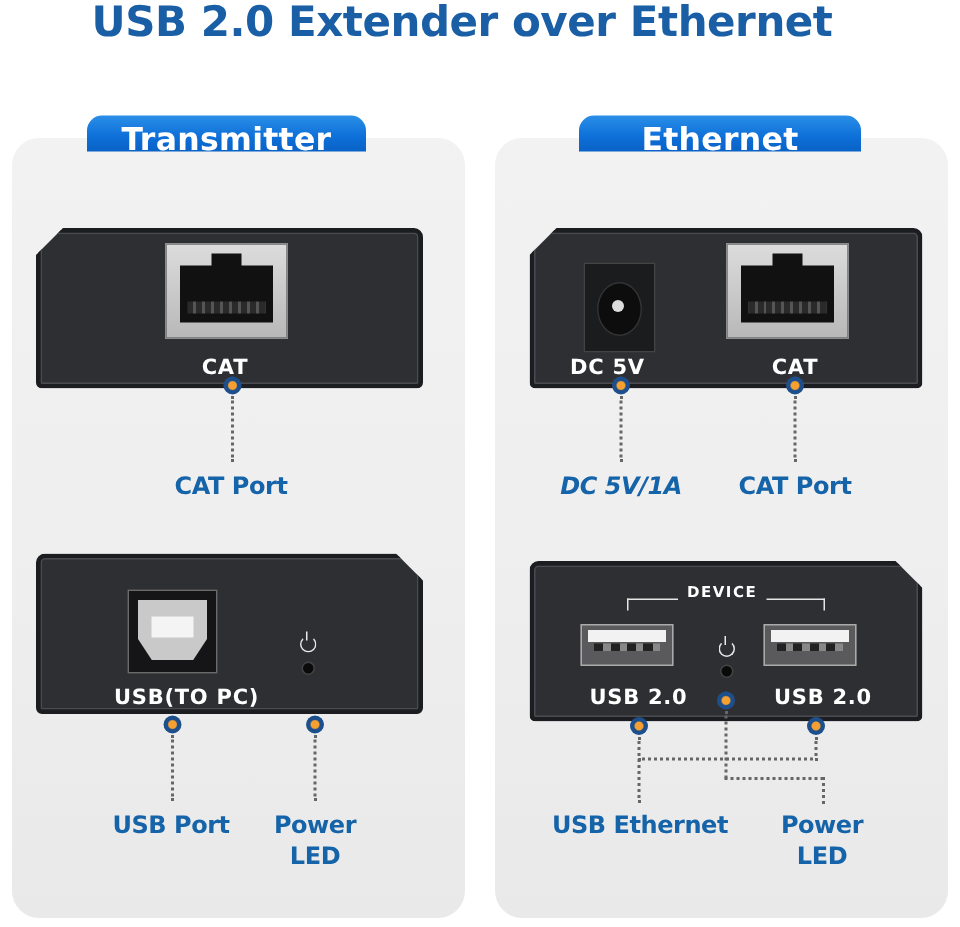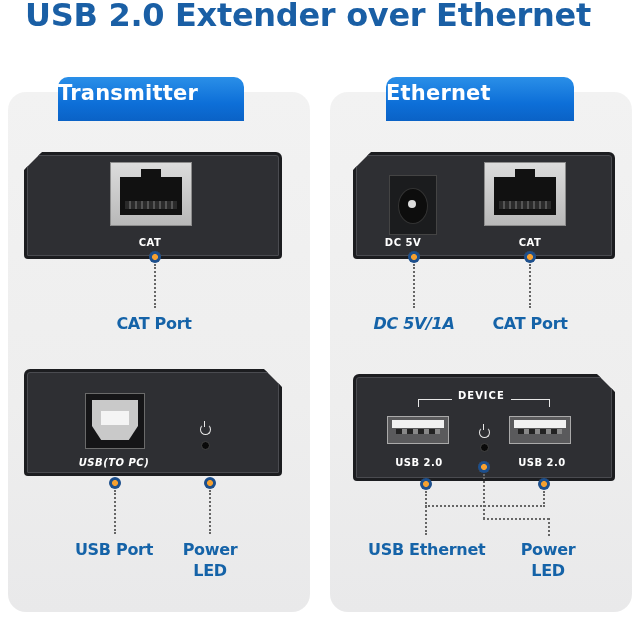--- a/index.html
+++ b/index.html
@@ -2,34 +2,34 @@
 <html><head>
 <meta charset="utf-8">
 <style>
   html, body { margin: 0; padding: 0; }
   body {
     width: 640px; height: 618px; background: #ffffff; position: relative; overflow: hidden;
     font-family: "DejaVu Sans", "Liberation Sans", sans-serif;
   }
   .title {
     position: absolute; left: 0; top: 0; width: 616px; text-align: center;
-    font-size: 32px; font-weight: bold; color: #1a5fa5; line-height: 30px; letter-spacing: -0.3px;
+    font-size: 28px; font-weight: bold; color: #1a5fa5; line-height: 30px; letter-spacing: -0.3px;
     top: 0px;
   }
   .panel {
     position: absolute; top: 92px; width: 302px; height: 520px;
     background: linear-gradient(180deg, #f2f2f2 0%, #eeeeee 60%, #e9e9ea 100%);
     border-radius: 18px;
   }
   .panel.left { left: 8px; }
   .panel.right { left: 330px; }
   .badge {
-    position: absolute; top: 77px; height: 44px; border-radius: 10px 10px 0 0;
+    position: absolute; top: 77px; height: 24px; border-radius: 10px 10px 0 0;
     background: linear-gradient(180deg, #2a8fe8 0%, #0d6fd8 60%, #0a62c6 100%);
-    color: #ffffff; font-weight: bold; font-size: 21px; text-align: left; line-height: 32px;
+    color: #ffffff; font-weight: bold; font-size: 21px; text-align: center; line-height: 32px;
     letter-spacing: 0.2px;
   }
   .badge.tx { left: 58px; width: 186px; }
   .badge.rx { left: 386px; width: 188px; }
 
   .device {
     position: absolute; background: #2e2f33;
     border: 3px solid #1c1d20;
     box-shadow: inset 0 0 0 1px #4a4b50;
   }
@@ -64,21 +64,21 @@
   .usbb .shell { position: absolute; left: 6px; top: 6px; width: 46px; height: 40px; background: #c9c9c9; clip-path: polygon(0 0,100% 0,100% 65%,80% 100%,20% 100%,0 65%); }
   .usbb .tongue { position: absolute; left: 15px; top: 17px; width: 28px; height: 14px; background: #f4f4f4; }
 
   .usba {
     position: absolute; width: 62px; height: 28px; background: #5a5a5c; border: 1px solid #aaa; box-sizing: border-box;
   }
   .usba .inner { position: absolute; left: 4px; top: 3px; width: 52px; height: 8px; background: #f2f2f2; }
   .usba .pins { position: absolute; left: 8px; top: 12px; width: 44px; height: 5px; background: repeating-linear-gradient(90deg,#222 0 6px,#888 6px 11px); }
 
   .dev-label {
-    position: absolute; color: #ffffff; font-size: 10px; font-weight: bold; text-align: center; letter-spacing: 0.5px;
+    position: absolute; color: #ffffff; font-size: 14px; font-weight: bold; text-align: center; letter-spacing: 0.5px;
     white-space: nowrap;
   }
   .power-sym {
     position: absolute; width: 9px; height: 9px; border: 1.6px solid #e8e8e8; border-radius: 50%; border-top-color: transparent;
   }
   .power-sym::after { content: ""; position: absolute; left: 2.8px; top: -4px; width: 1.6px; height: 6px; background: #e8e8e8; }
   .led-hole { position: absolute; width: 7px; height: 7px; border-radius: 50%; background: #0a0a0a; border: 1px solid #444; }
 
   .dot {
     position: absolute; width: 12px; height: 12px; border-radius: 50%;
@@ -135,21 +135,21 @@
 <div class="vline" style="left:413px; top:264px; height:44px;"></div>
 <div class="vline" style="left:529px; top:264px; height:44px;"></div>
 <div class="callout" style="left:368px; top:314px; width:92px;font-style:italic;">DC 5V/1A</div>
 <div class="callout" style="left:480px; top:314px; width:100px;">CAT Port</div>
 
 <div class="device dev-tx-bot"></div>
 <div class="usbb" style="left:85px; top:393px;">
   <div class="shell"></div>
     <div class="tongue"></div>
 </div>
-<div class="dev-label" style="left:76px; top:457px; width:76px;font-style:italic;">USB(TO PC)</div>
+<div class="dev-label" style="left:76px; top:457px; width:76px;">USB(TO PC)</div>
 <div class="power-sym" style="left:200px; top:424px;"></div>
 <div class="led-hole" style="left:201px; top:441px;"></div>
 <div class="dot" style="left:109px; top:477px;"></div>
 <div class="dot" style="left:204px; top:477px;"></div>
 <div class="vline" style="left:114px; top:490px; height:44px;"></div>
 <div class="vline" style="left:209px; top:490px; height:44px;"></div>
 <div class="callout" style="left:64px; top:540px; width:100px;">USB Port</div>
 <div class="callout" style="left:170px; top:540px; width:80px;">Power</div>
 <div class="callout" style="left:170px; top:561px; width:80px;">LED</div>
 

